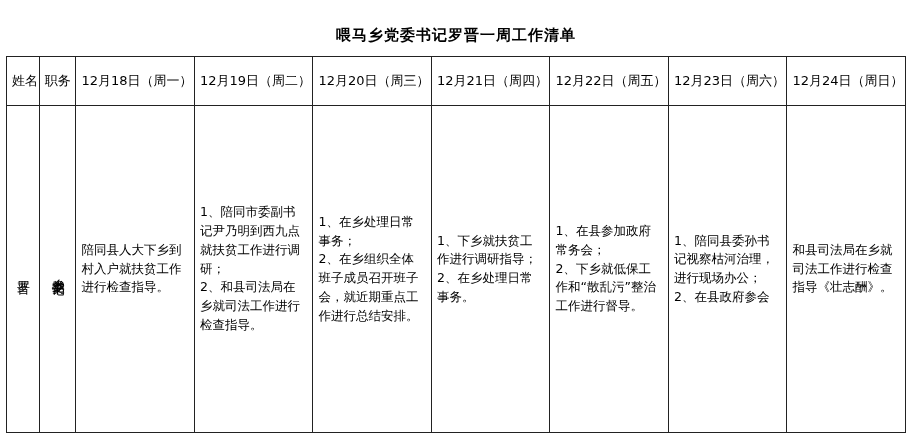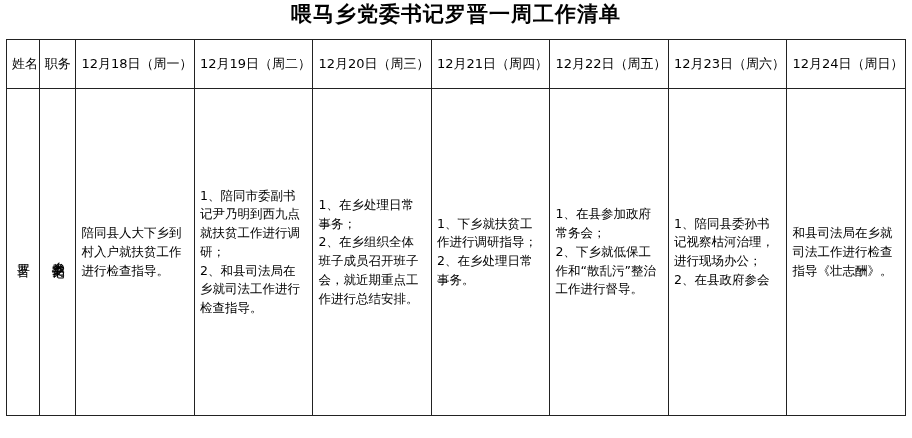--- a/index.html
+++ b/index.html
@@ -16,24 +16,24 @@
   }
   .page {
     position: relative;
     width: 912px;
     height: 438px;
     box-sizing: border-box;
     padding: 0 6px;
   }
   .title {
     text-align: center;
-    font-size: 21px;
+    font-size: 15px;
     font-weight: bold;
     letter-spacing: 1px;
-    padding-top: 2px;
+    padding-top: 26px;
     padding-bottom: 12px;
     line-height: 1.2;
   }
   table.sheet {
     border-collapse: collapse;
     table-layout: fixed;
     width: 900px;
     margin: 0 auto;
   }
   table.sheet td {

